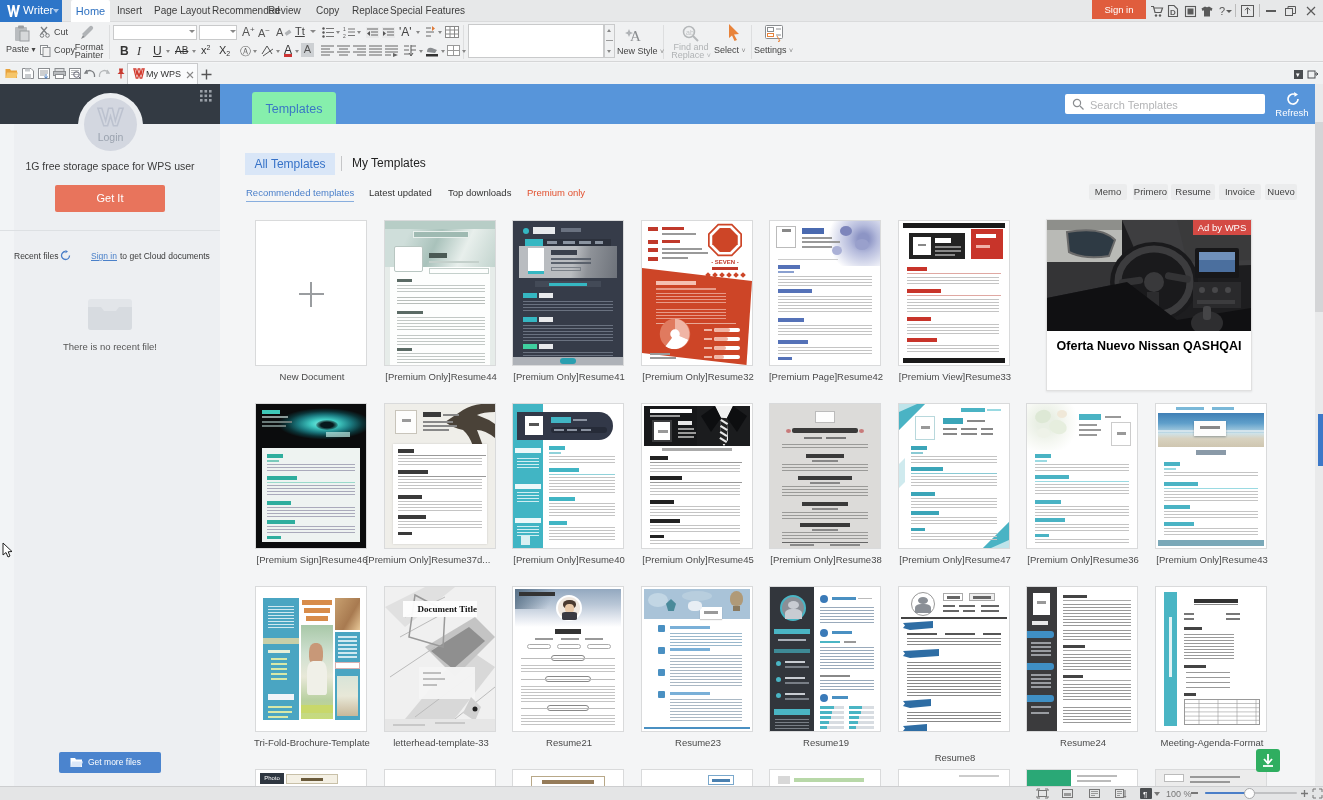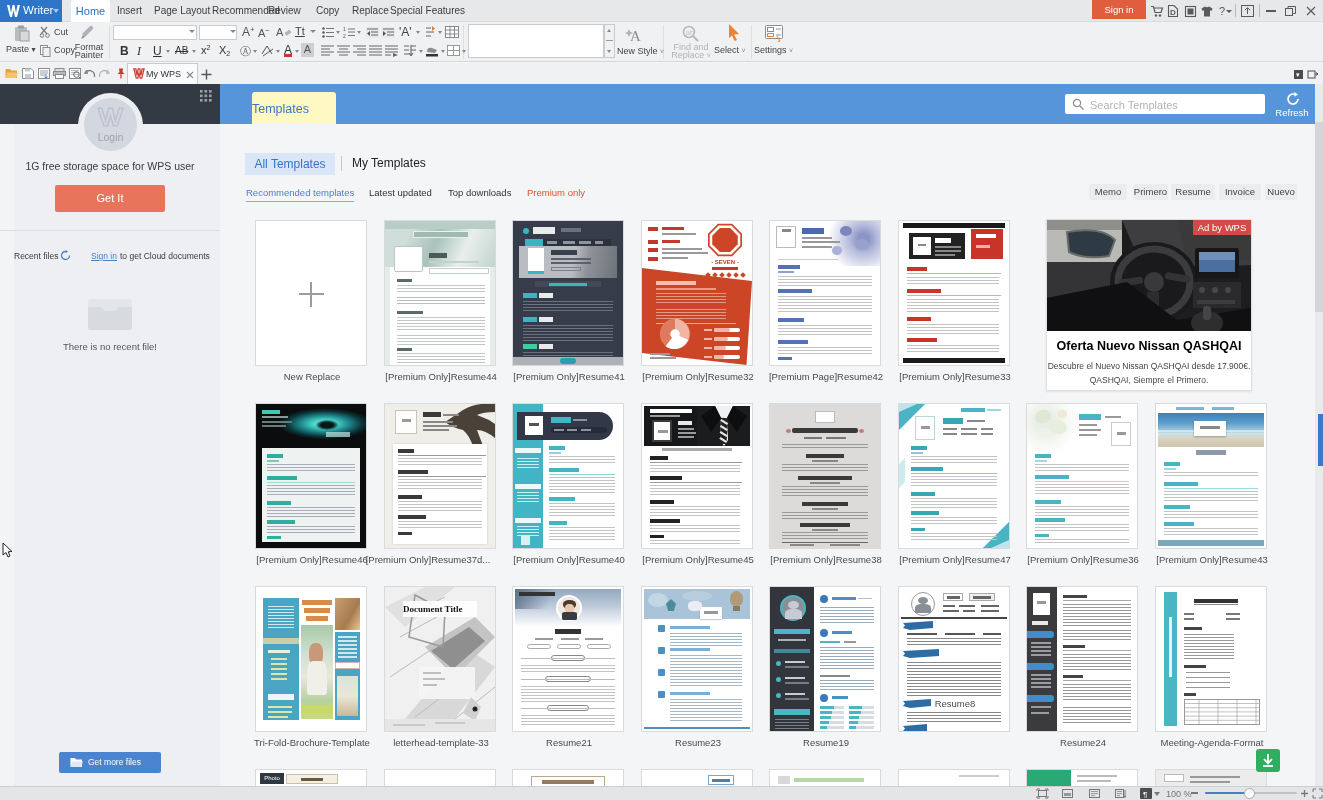--- a/index.html
+++ b/index.html
@@ -305,21 +305,21 @@
 <div class="a" style="left:59px;top:752px;width:102px;height:21px;background:#4b84ce;border-radius:2px"></div>
 <svg style="left:70px;top:757px" width="13" height="11" viewBox="0 0 13 11">
       <path d="M0.5 1 L5 1 L6 2.5 L12 2.5 L12 10 L0.5 10 Z" fill="#fff"></path>
       <path d="M2 4.5 L13 4.5 L11 10 L0.8 10 Z" fill="#dce8f8"></path>
     </svg>
 <div class="a" style="left:88px;top:757px;font-size:8.5px;color:#fff">Get more files</div>
 <svg style="left:2px;top:543px" width="12" height="17" viewBox="0 0 12 17">
       <path d="M1 0 L1 12 L4 9.5 L6 14 L8 13 L6.2 8.8 L10 8.5 Z" fill="#fff" stroke="#222" stroke-width="1"></path>
     </svg>
 <div class="a" style="left:220px;top:84px;width:1095px;height:40px;background:#5795da"></div>
-<div class="a" style="left:252px;top:92px;width:84px;height:32px;background:#fef9c3;border-radius:3px 3px 0 0;color:#3a77c5;font-size:12.5px;text-align:left;line-height:34px">Templates</div>
+<div class="a" style="left:252px;top:92px;width:84px;height:32px;background:#86efac;border-radius:3px 3px 0 0;color:#3a77c5;font-size:12.5px;text-align:center;line-height:34px">Templates</div>
 <div class="a" style="left:1065px;top:94px;width:200px;height:20px;background:#fff;border-radius:2px"></div>
 <svg style="left:1072px;top:98px" width="12" height="12" viewBox="0 0 12 12">
       <circle cx="5" cy="5" r="3.6" fill="none" stroke="#8a8d90" stroke-width="1.2"></circle>
       <path d="M8 8 L11.5 11.5" stroke="#8a8d90" stroke-width="1.2"></path>
     </svg>
 <div class="a" style="left:1090px;top:99px;font-size:11px;color:#b3b4b6">Search Templates</div>
 <svg style="left:1286px;top:92px" width="14" height="14" viewBox="0 0 14 14">
       <path d="M12 7 A5 5 0 1 1 8.6 2.3" fill="none" stroke="#fff" stroke-width="1.7"></path>
       <path d="M8 0 L12 2.5 L8.5 4.8 Z" fill="#fff"></path>
     </svg>
@@ -376,21 +376,21 @@
       <path d="M4.5 1 V8 M1 4.5 H8" stroke="#777" stroke-width="1.3"></path>
     </svg>
 <svg style="z-index:11;left:1313px;top:789px" width="9" height="9" viewBox="0 0 9 9">
       <path d="M0 3 L0 0 L3 0 M6 0 L9 0 L9 3 M9 6 L9 9 L6 9 M3 9 L0 9 L0 6" stroke="#777" fill="none"></path>
     </svg>
 <div class="card" style="left:255px;top:220px;">
       <div style="position:absolute;left:43px;top:61px;width:25px;height:25px"></div>
       <div style="position:absolute;left:43px;top:72px;width:25px;height:2px;background:#9a9da0"></div>
       <div style="position:absolute;left:54px;top:61px;width:2px;height:25px;background:#9a9da0"></div>
     </div>
-<div class="lbl" style="left:242px;top:371px">New Replace</div>
+<div class="lbl" style="left:242px;top:371px">New Document</div>
 <div class="card" style="left:384px;top:220px;">
       <div style="position:absolute;left:0;top:0;width:110px;height:46px;background:#b7cdc6"></div>
       <div style="position:absolute;left:0;top:8px;width:110px;height:38px;background:linear-gradient(115deg,#cfdeda 20%,#a9c2bb 45%,#e8efec 70%,#c2d4ce 100%)"></div>
       <div style="position:absolute;left:28px;top:10px;width:56px;height:7px;border:1px solid #e8efec;background:#9fbab2"></div>
       <div style="position:absolute;left:0;top:46px;width:110px;height:98px;background:#e6ece9"></div>
       <div style="position:absolute;left:5px;top:46px;width:100px;height:98px;background:#fdfefd"></div>
       <div style="position:absolute;left:9px;top:25px;width:29px;height:26px;background:#fff;border:1px solid #b8c6c1;border-radius:2px"></div>
       <div style="position:absolute;left:44px;top:32px;width:18px;height:5px;background:#4a5a55"></div>
       <div style="position:absolute;left:44px;top:40px;width:50px;height:2px;background:#c4d0cb"></div>
       <div style="position:absolute;left:44px;top:47px;width:60px;height:6px;border:1px solid #c4d0cb"></div>
@@ -536,21 +536,21 @@
       <div style="position:absolute;left:8px;top:56px;width:92px;height:8px;background-image:repeating-linear-gradient(to bottom,#c4c4c4 0,#c4c4c4 1px,transparent 1px,transparent 3px)"></div>
       <div style="position:absolute;left:8px;top:68px;width:34px;height:4px;background:#c8342a"></div>
       <div style="position:absolute;left:8px;top:74px;width:94px;height:1px;background:#e0a8a2"></div>
       <div style="position:absolute;left:8px;top:78px;width:92px;height:14px;background-image:repeating-linear-gradient(to bottom,#c4c4c4 0,#c4c4c4 1px,transparent 1px,transparent 3px)"></div>
       <div style="position:absolute;left:8px;top:96px;width:24px;height:4px;background:#c8342a"></div>
       <div style="position:absolute;left:8px;top:103px;width:92px;height:10px;background-image:repeating-linear-gradient(to bottom,#c4c4c4 0,#c4c4c4 1px,transparent 1px,transparent 3px)"></div>
       <div style="position:absolute;left:8px;top:117px;width:30px;height:4px;background:#c8342a"></div>
       <div style="position:absolute;left:8px;top:124px;width:92px;height:8px;background-image:repeating-linear-gradient(to bottom,#c4c4c4 0,#c4c4c4 1px,transparent 1px,transparent 3px)"></div>
       <div style="position:absolute;left:4px;top:137px;width:102px;height:5px;background:#1a1a1a"></div>
     </div>
-<div class="lbl" style="left:885px;top:371px">[Premium Only]Resume33</div>
+<div class="lbl" style="left:885px;top:371px">[Premium View]Resume33</div>
 <div class="a" style="left:1046px;top:219px;width:206px;height:172px;background:#fff;border:1px solid #e0e0e0;box-shadow:0 1px 2px rgba(0,0,0,.08)">
 <div style="position:absolute;left:0;top:0;width:204px;height:111px;overflow:hidden;background:#1c1c1e">
 <svg width="204" height="111" viewBox="0 0 204 111">
 <rect width="204" height="111" fill="#1d1d1f"></rect>
 <rect x="0" y="0" width="75" height="42" fill="#b9bab6"></rect>
 <rect x="0" y="0" width="75" height="10" fill="#8e8f8b"></rect>
 <polygon points="0,42 75,42 90,60 0,78" fill="#343436"></polygon>
 <path d="M20 12 Q55 6 68 20 L62 36 Q38 40 22 32 Z" fill="#2e3a44" stroke="#6a6a6a" stroke-width="2"></path>
 <polygon points="75,0 204,0 204,45 120,48 88,30 75,0" fill="#3e3e40"></polygon>
 <polygon points="130,0 204,0 204,40 140,42" fill="#3a3a3b"></polygon>
@@ -568,21 +568,20 @@
           <circle cx="168" cy="70" r="3" fill="#48484a"></circle>
           <circle cx="181" cy="70" r="3" fill="#48484a"></circle>
 <rect x="150" y="80" width="38" height="4" fill="#3c3c3e"></rect>
 <polygon points="0,78 80,62 130,100 204,88 204,111 0,111" fill="#101012"></polygon>
 <ellipse cx="160" cy="103" rx="16" ry="12" fill="#2e2e30"></ellipse>
 <rect x="156" y="86" width="8" height="14" rx="3" fill="#454547"></rect>
 </svg>
       </div>
 <div style="position:absolute;left:146px;top:0px;width:58px;height:15px;background:#d44a44;color:#fff;font-size:9.5px;text-align:center;line-height:15px">Ad by WPS</div>
 <div style="position:absolute;left:0;top:119px;width:204px;text-align:center;font-size:12.5px;font-weight:bold;color:#000;white-space:nowrap">Oferta Nuevo Nissan QASHQAI</div>
-<div style="position:absolute;left:0px;top:139px;width:204px;text-align:center;font-size:8.5px;color:#444;line-height:14px;white-space:nowrap">Descubre el Nuevo Nissan QASHQAI desde 17.900€.<br>QASHQAI, Siempre el Primero.</div>
 </div>
 <div class="card" style="left:255px;top:403px;">
       <div style="position:absolute;left:0;top:0;width:110px;height:144px;background:#0b0c0d"></div>
       <div style="position:absolute;left:18px;top:0px;width:92px;height:44px;background:radial-gradient(ellipse 60% 42% at 55% 45%,#96f2e8 0%,#41ccc4 24%,#1b7a80 48%,#0b3438 68%,transparent 85%)"></div>
       <div style="position:absolute;left:60px;top:16px;width:22px;height:10px;border-radius:50%;background:radial-gradient(ellipse,#07181c 40%,transparent 80%)"></div>
       <div style="position:absolute;left:6px;top:6px;width:18px;height:4px;background:#3ec8b8"></div>
       <div style="position:absolute;left:6px;top:12px;width:26px;height:2px;background:#8a9a98"></div>
       <div style="position:absolute;left:6px;top:17px;width:30px;height:2px;background:#6a7a78"></div>
       <div style="position:absolute;left:6px;top:21px;width:24px;height:2px;background:#6a7a78"></div>
       <div style="position:absolute;left:70px;top:28px;width:24px;height:5px;background:#bfeae2;opacity:.7"></div>
@@ -592,21 +591,21 @@
       <div style="position:absolute;left:11px;top:60px;width:88px;height:8px;background-image:repeating-linear-gradient(to bottom,#aab 0,#aab 1px,transparent 1px,transparent 3px)"></div>
       <div style="position:absolute;left:11px;top:72px;width:30px;height:4px;background:#2fae9e"></div>
       <div style="position:absolute;left:11px;top:78px;width:88px;height:1px;background:#9adacb"></div>
       <div style="position:absolute;left:11px;top:81px;width:88px;height:12px;background-image:repeating-linear-gradient(to bottom,#aab 0,#aab 1px,transparent 1px,transparent 3px)"></div>
       <div style="position:absolute;left:11px;top:97px;width:24px;height:4px;background:#2fae9e"></div>
       <div style="position:absolute;left:11px;top:103px;width:88px;height:10px;background-image:repeating-linear-gradient(to bottom,#aab 0,#aab 1px,transparent 1px,transparent 3px)"></div>
       <div style="position:absolute;left:11px;top:116px;width:28px;height:4px;background:#2fae9e"></div>
       <div style="position:absolute;left:11px;top:122px;width:88px;height:8px;background-image:repeating-linear-gradient(to bottom,#aab 0,#aab 1px,transparent 1px,transparent 3px)"></div>
       <div style="position:absolute;left:11px;top:132px;width:14px;height:3px;background:#2fae9e"></div>
     </div>
-<div class="lbl" style="left:242px;top:554px">[Premium Only]Resume46</div>
+<div class="lbl" style="left:242px;top:554px">[Premium Sign]Resume46</div>
 <div class="card" style="left:384px;top:403px;">
       <div style="position:absolute;left:0;top:0;width:110px;height:144px;background:#efeee9"></div>
       <svg style="position:absolute;left:58px;top:0" width="52" height="42" viewBox="0 0 52 42">
         <path d="M2 18 L20 6 Q34 -2 52 0 L52 8 Q40 8 34 11 L46 16 L52 20 L52 34 Q42 26 34 26 L40 42 L30 42 Q26 31 20 26 Q10 24 2 18 Z" fill="#4a4238"></path>
       </svg>
       <div style="position:absolute;left:10px;top:6px;width:22px;height:24px;background:#fdfdfc;border:1px solid #c8c4ba">
         <div style="position:absolute;left:6px;top:8px;width:9px;height:3px;background:#999"></div>
       </div>
       <div style="position:absolute;left:38px;top:8px;width:18px;height:5px;background:#3a3a3a"></div>
       <div style="position:absolute;left:58px;top:10px;width:16px;height:2px;background:#888"></div>
@@ -859,21 +858,21 @@
         <path d="M20 30 L60 10 M15 50 L70 20 M5 90 L50 60 M30 130 L90 85 M60 140 L110 100" stroke="#bbb" stroke-width="1" fill="none"></path>
         <polygon points="30,8 60,24 58,60 24,50" fill="none" stroke="#999" stroke-width="1.5"></polygon>
         <rect x="18" y="14" width="74" height="16" fill="#fdfdfd" opacity="0.95"></rect>
         <rect x="34" y="80" width="56" height="32" fill="#f4f4f4" opacity="0.95"></rect>
         <path d="M38 86 L56 86 M38 92 L60 92 M38 98 L52 98" stroke="#888"></path>
         <polygon points="86,110 96,120 90,134 78,126" fill="#d0d0d0"></polygon>
         <circle cx="90" cy="122" r="2.5" fill="#222"></circle>
         <rect x="0" y="132" width="110" height="12" fill="#e6e6e6"></rect>
         <path d="M8 138 L40 138 M50 136 L80 136" stroke="#aaa"></path>
       </svg>
-      <div style="position:absolute;left:18px;top:15px;width:74px;height:14px;font-family:Liberation Serif,serif;font-weight:bold;font-size:9px;color:#111;text-align:left;line-height:14px">Document Title</div>
+      <div style="position:absolute;left:18px;top:15px;width:74px;height:14px;font-family:Liberation Serif,serif;font-weight:bold;font-size:9px;color:#111;text-align:right;line-height:14px">Document Title</div>
     </div>
 <div class="lbl" style="left:371px;top:737px">letterhead-template-33</div>
 <div class="card" style="left:512px;top:586px;">
       <div style="position:absolute;left:0;top:0;width:110px;height:144px;background:#fff"></div>
       <div style="position:absolute;left:2px;top:2px;width:106px;height:38px;background:linear-gradient(to bottom,#93a8bf 0%,#b8c6d6 40%,#e8ecf2 80%,#fff 100%)"></div>
       <div style="position:absolute;left:2px;top:2px;width:60px;height:20px;background:linear-gradient(115deg,#5a7288 0%,transparent 60%)"></div>
       <div style="position:absolute;left:6px;top:5px;width:36px;height:4px;background:#333"></div>
       <div style="position:absolute;left:43px;top:8px;width:26px;height:26px;border-radius:50%;background:#f0e8e0;border:2px solid #fff">
         <div style="position:absolute;left:5px;top:3px;width:13px;height:9px;background:#4a3a30;border-radius:45%"></div>
         <div style="position:absolute;left:7px;top:7px;width:9px;height:9px;background:#e8c8a8;border-radius:45%"></div>
@@ -999,21 +998,21 @@
       </svg>
       <div style="position:absolute;left:8px;top:75px;width:94px;height:34px;background-image:repeating-linear-gradient(to bottom,#888 0,#888 1px,transparent 1px,transparent 3px)"></div>
       <svg style="position:absolute;left:4px;top:112px" width="28" height="9" viewBox="0 0 28 9">
         <polygon points="0,2 28,0 28,7 7,9 0,7 2,4.5" fill="#2e6da4"></polygon>
       </svg>
       <div style="position:absolute;left:8px;top:125px;width:94px;height:10px;background-image:repeating-linear-gradient(to bottom,#888 0,#888 1px,transparent 1px,transparent 3px)"></div>
       <svg style="position:absolute;left:4px;top:137px" width="24" height="9" viewBox="0 0 24 9">
         <polygon points="0,2 24,0 24,7 7,9 0,7 2,4.5" fill="#2e6da4"></polygon>
       </svg>
     </div>
-<div class="lbl" style="left:885px;top:698px">Resume8</div>
+<div class="lbl" style="left:885px;top:752px">Resume8</div>
 <div class="card" style="left:1026px;top:586px;">
       <div style="position:absolute;left:0;top:0;width:110px;height:144px;background:#fff"></div>
       <div style="position:absolute;left:0;top:0;width:30px;height:144px;background:#3b3b3d"></div>
       <div style="position:absolute;left:6px;top:6px;width:17px;height:22px;background:#fff">
         <div style="position:absolute;left:4px;top:8px;width:9px;height:3px;background:#999"></div>
       </div>
       <div style="position:absolute;left:5px;top:34px;width:16px;height:4px;background:#e8e8e8"></div>
       <div style="position:absolute;left:0px;top:44px;width:27px;height:7px;background:#3f8fc4;border-radius:0 3px 3px 0"></div>
       <div style="position:absolute;left:4px;top:55px;width:20px;height:2px;background:#9a9da2"></div>
       <div style="position:absolute;left:4px;top:59px;width:20px;height:2px;background:#9a9da2"></div>

